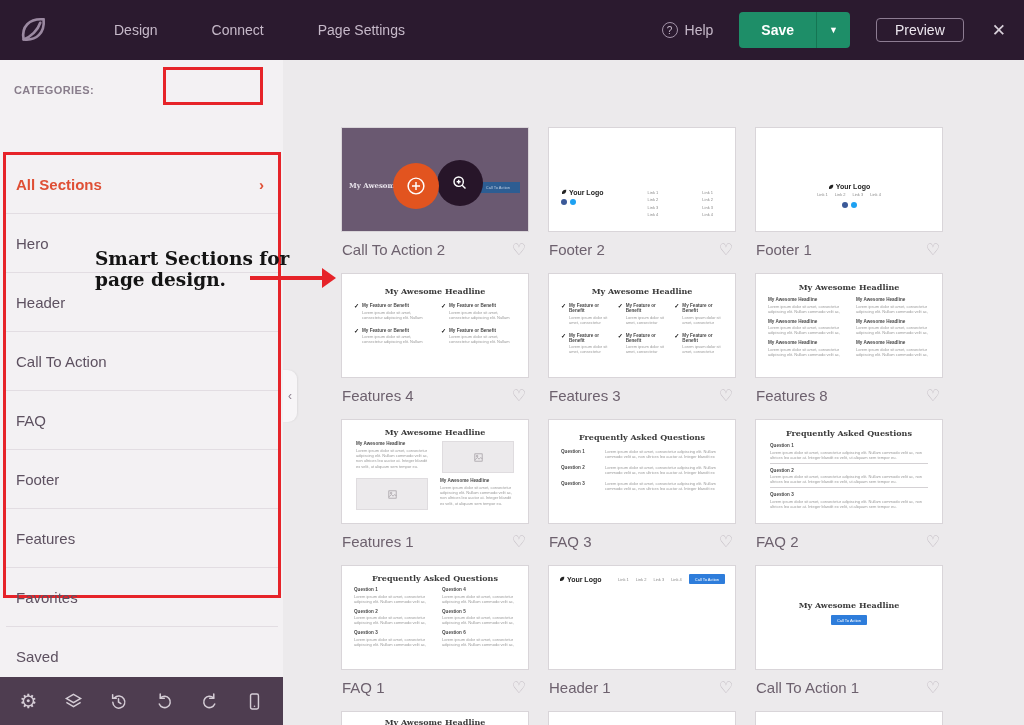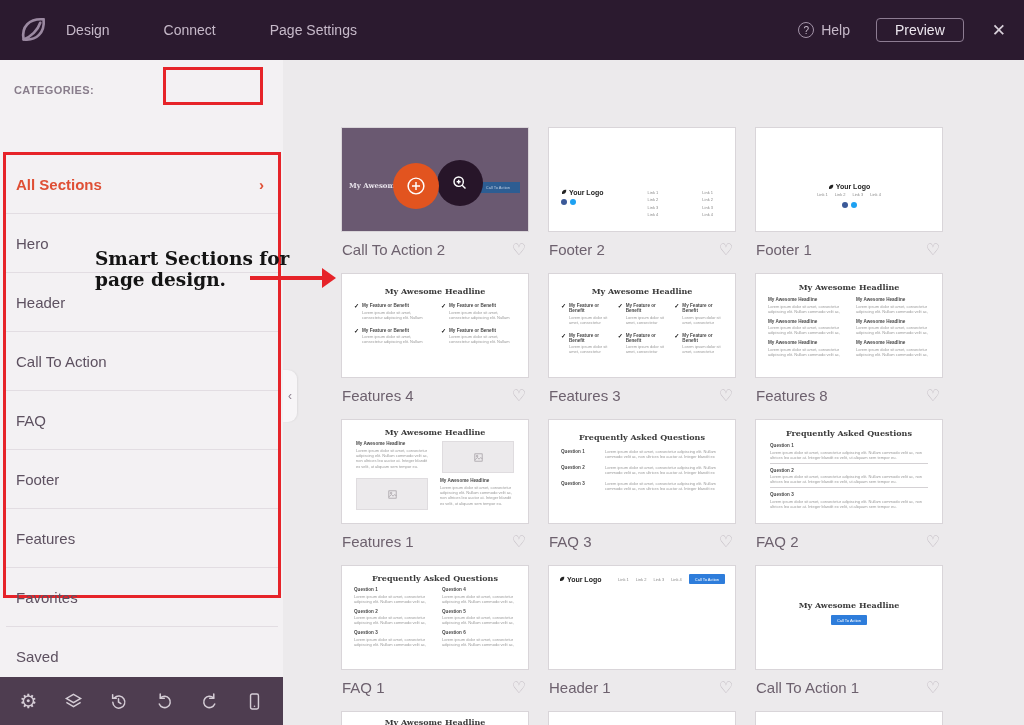--- a/index.html
+++ b/index.html
@@ -2,21 +2,21 @@
 <html><head>
 <meta charset="utf-8">
 <style>
   * { margin:0; padding:0; box-sizing:border-box; }
   html,body { width:1024px; height:725px; overflow:hidden; font-family:"Liberation Sans",sans-serif; background:#eceaec; }
   .stage { position:relative; width:1024px; height:725px; overflow:hidden; }
 
   
   .topbar { position:absolute; top:0; left:0; width:1024px; height:60px; background:#2b1a2f; display:flex; align-items:center; padding:0 16px 0 18px; z-index:5; }
   .logo { width:30px; height:30px; flex:0 0 auto; }
-  .topnav { display:flex; gap:54px; margin-left:18px; }
+  .topnav { display:flex; gap:54px; margin-left:66px; }
   .topnav-item { color:#c6b9c9; font-size:14px; cursor:pointer; }
   .topbar-right { margin-left:auto; display:flex; align-items:center; gap:26px; }
   .help { display:flex; align-items:center; gap:7px; color:#c6b9c9; font-size:14px; cursor:pointer; }
   .help-q { width:16px; height:16px; border:1.4px solid #a393a8; border-radius:50%; font-size:10px; display:flex; align-items:center; justify-content:center; color:#c6b9c9; }
   .savebtn { display:flex; border-radius:4px; overflow:hidden; cursor:pointer; }
   .save-main { background:#1e8e68; color:#fff; font-size:14px; font-weight:bold; padding:10px 22px; }
   .save-caret { background:#1e8e68; border-left:1px solid #157553; color:#fff; font-size:9px; display:flex; align-items:center; padding:0 12px; }
   .previewbtn { border:1px solid #8d7c92; border-radius:4px; color:#ece6ee; font-size:14px; padding:3px 18px; background:transparent; cursor:pointer; }
   .close-x { color:#d8d0da; font-size:17px; cursor:pointer; padding:4px 2px; }
 
@@ -88,20 +88,24 @@
     <div class="topnav">
         <span class="topnav-item">Design</span>
         <span class="topnav-item">Connect</span>
         <span class="topnav-item">Page Settings</span>
       </div>
     <div class="topbar-right">
       <div class="help">
         <span class="help-q">?</span>
         <span>Help</span>
       </div>
+      <div class="savebtn">
+        <span class="save-main">Save</span>
+        <span class="save-caret">▼</span>
+      </div>
       <button class="previewbtn">Preview</button>
       <span class="close-x">✕</span>
     </div>
   </div>
 
   <div class="sidebar">
     <div class="cats-label">CATEGORIES:</div>
     <div class="cat-list">
         <div class="cat-item active">
           <span>All Sections</span>

